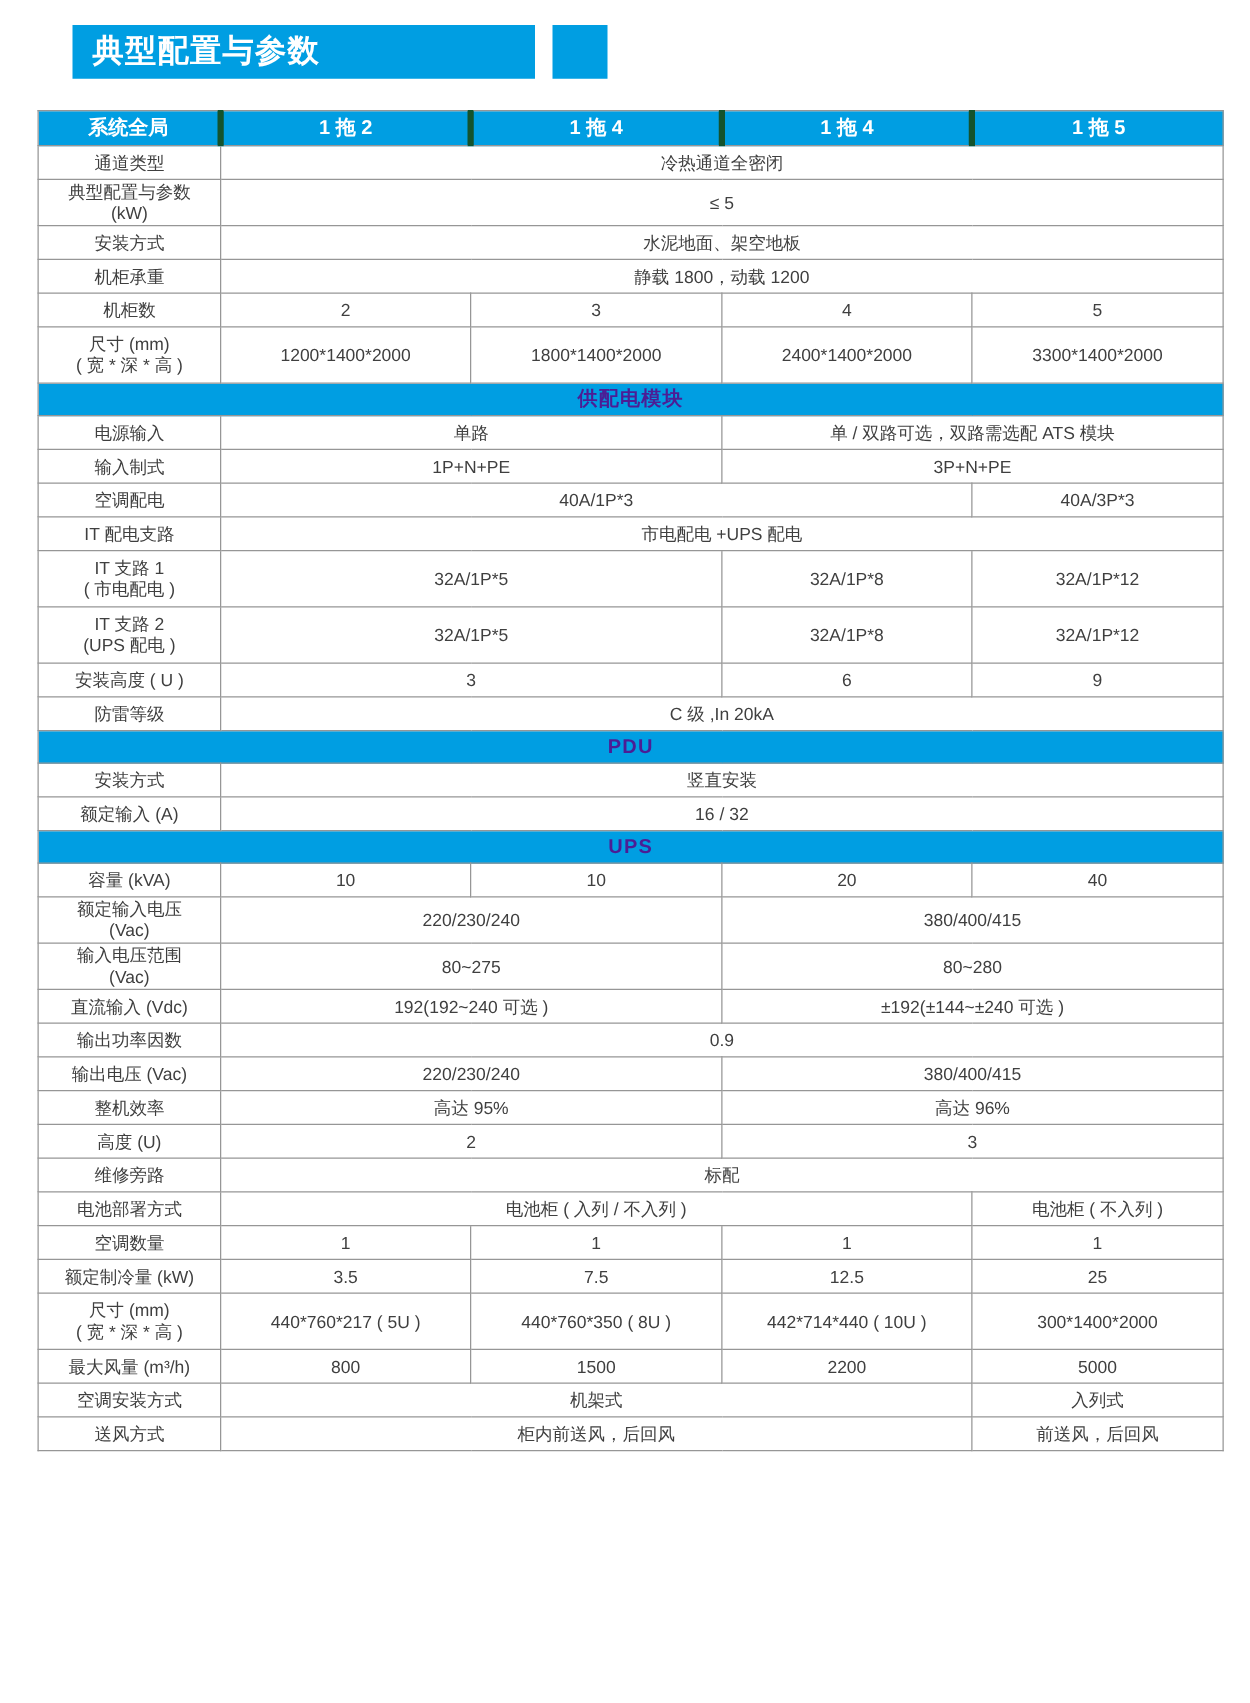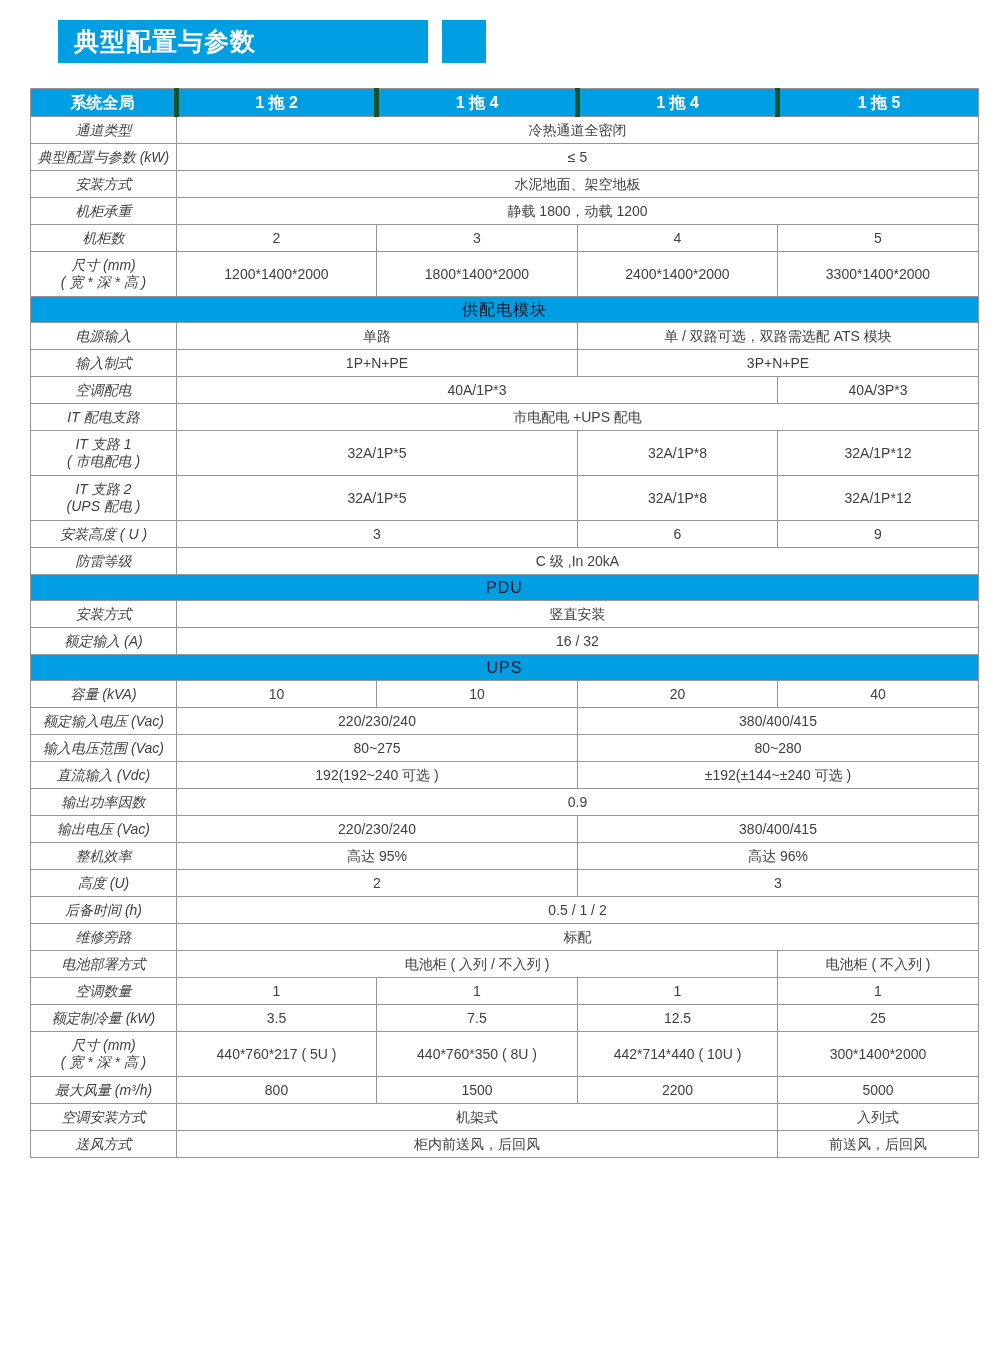--- a/index.html
+++ b/index.html
@@ -31,24 +31,24 @@
     text-align:center;vertical-align:middle;
     font-size:14px;height:27px;padding:1px 3px;
     line-height:17px;
   }
   tr.head td{
     background:var(--accent);color:#fff;font-weight:bold;font-size:16px;
     height:28px;border:1px solid var(--border);
   }
   tr.head td + td{border-left:5px solid #14532d;}
   td.section{
-    background:var(--accent);color:#0f172a;font-weight:normal;font-size:16px;
+    background:var(--accent);color:#4c1d95;font-weight:bold;font-size:16px;
     height:26px;letter-spacing:1px;
   }
-  td.label{padding:1px 5px;font-style:italic;}
+  td.label{padding:1px 20px;}
   td.label.two div{line-height:17px;}
   tr.tall td{height:45px;}
 </style>
 </head>
 <body>
 
 <div class="title-wrap">
   <div class="title-banner">
     <span>典型配置与参数</span>
   </div>
@@ -203,24 +203,20 @@
         <td class="label">整机效率</td>
         <td colspan="2">高达 95%</td>
         <td colspan="2">高达 96%</td>
       </tr>
       <tr>
         <td class="label">高度 (U)</td>
         <td colspan="2">2</td>
         <td colspan="2">3</td>
       </tr>
       <tr>
-        <td class="label">后备时间 (h)</td>
-        <td colspan="4">0.5 / 1 / 2</td>
-      </tr>
-      <tr>
         <td class="label">维修旁路</td>
         <td colspan="4">标配</td>
       </tr>
       <tr>
         <td class="label">电池部署方式</td>
         <td colspan="3">电池柜 ( 入列 / 不入列 )</td>
         <td colspan="1">电池柜 ( 不入列 )</td>
       </tr>
       <tr>
         <td class="label">空调数量</td>

